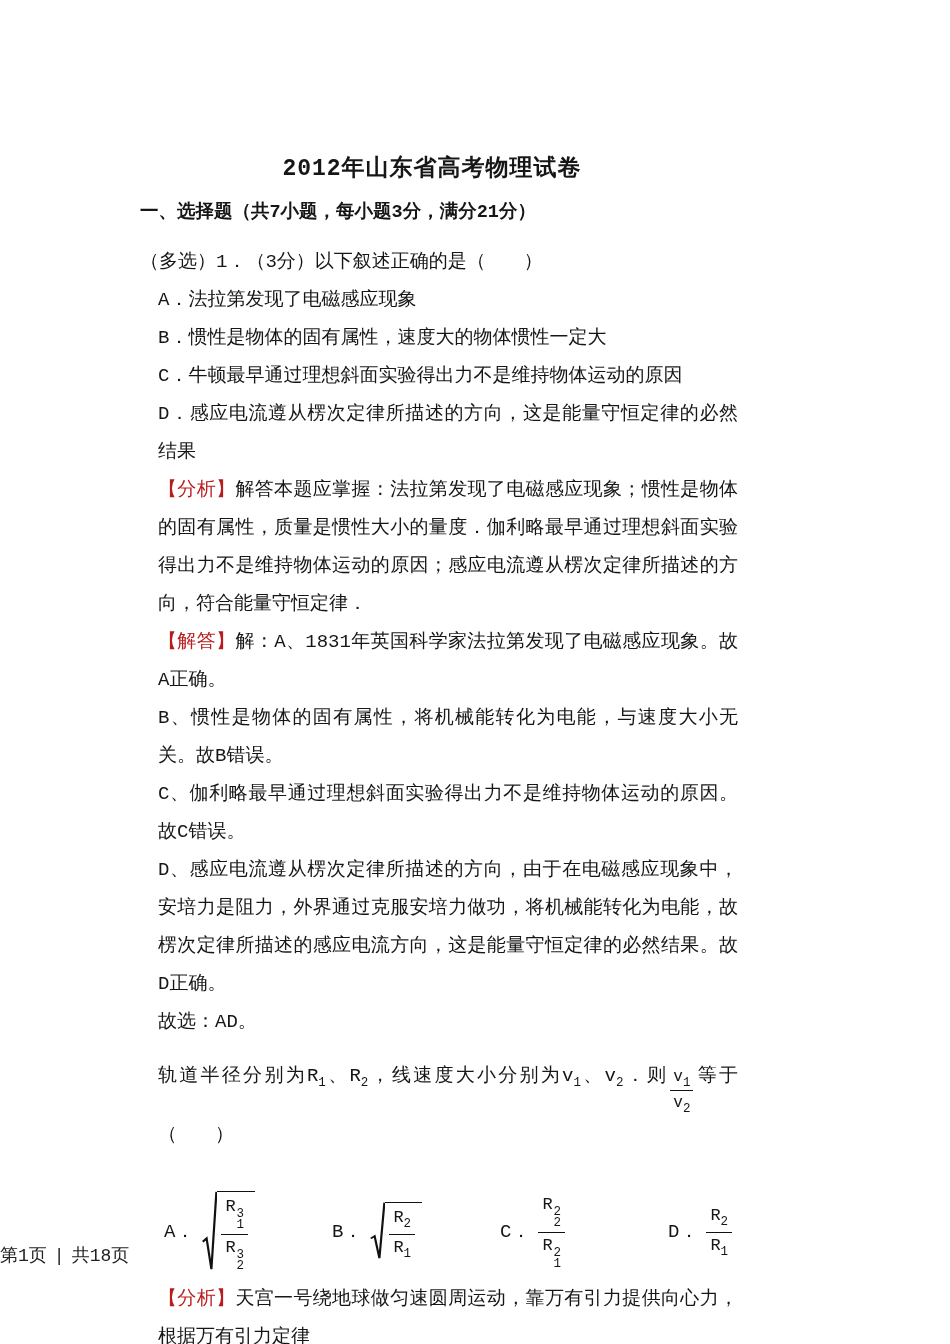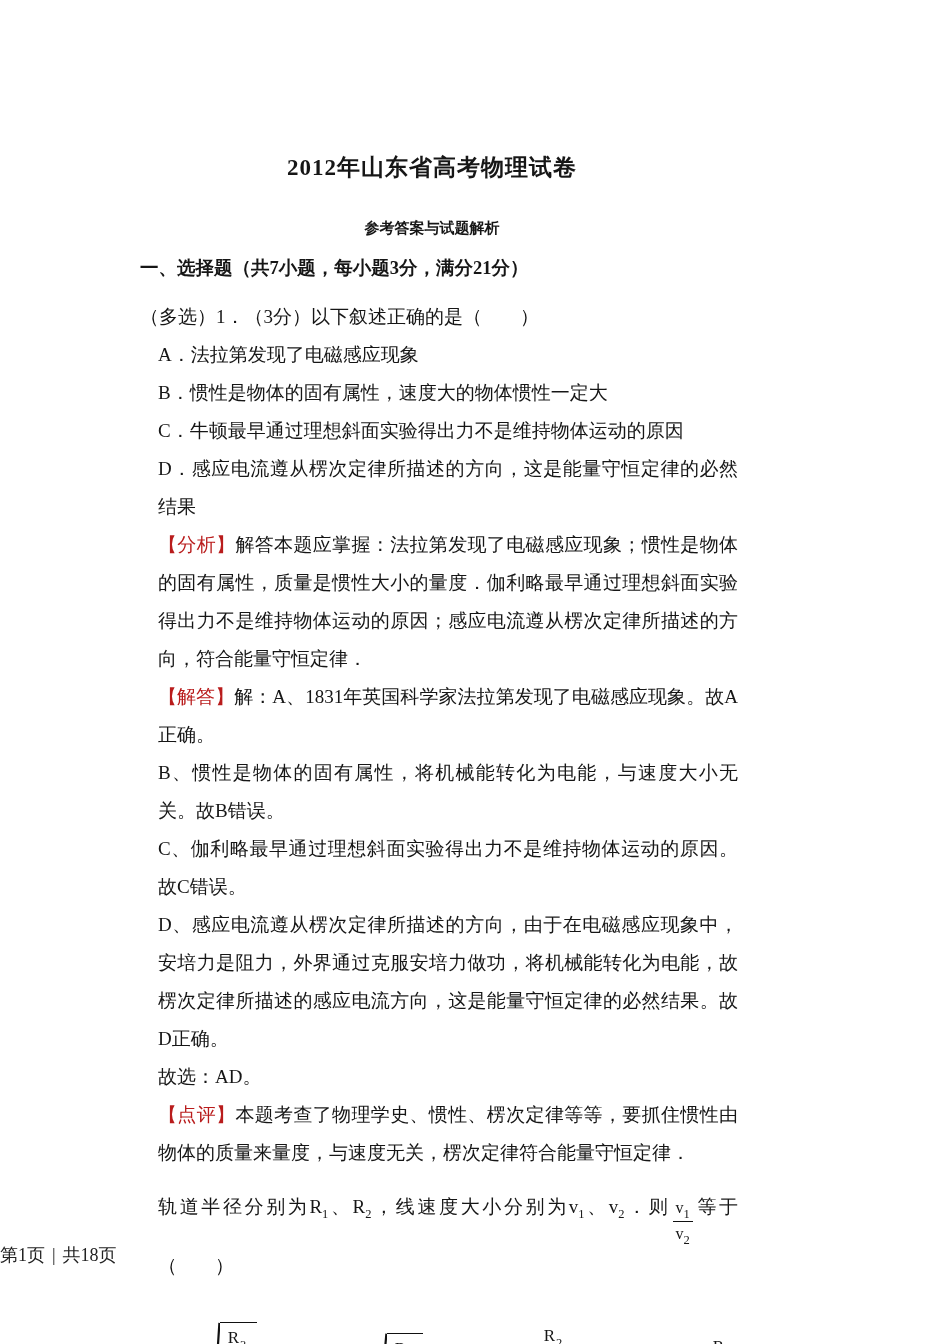--- a/index.html
+++ b/index.html
@@ -2,21 +2,21 @@
 <html><head>
 <meta charset="utf-8">
 <style>
   html,body{margin:0;padding:0;background:#ffffff;}
   .page{
     position:relative;
     width:864px;
     height:1344px;
     background:#ffffff;
     overflow:hidden;
-    font-family:Liberation Serif, serif;
+    font-family:Liberation Mono, monospace;
     color:#161616;
   }
   .title{
     margin:0;
     padding-top:152px;
     text-align:center;
     font-size:23px;
     font-weight:700;
     letter-spacing:1px;
   }
@@ -74,21 +74,20 @@
     text-align:left;font-size:18px;color:#222222;
   }
   .footer .sep{margin:0 7px;}
 </style>
 </head>
 <body>
 
 <div class="page">
 
   <h1 class="title">2012年山东省高考物理试卷</h1>
-  <div class="subtitle">参考答案与试题解析</div>
 
   <div class="doc">
 
     <div class="section-header">一、选择题（共7小题，每小题3分，满分21分）</div>
 
     <p class="stem">（多选）1．（3分）以下叙述正确的是（　　）</p>
 
     <div class="indent">
       <p><span>A．</span><span>法拉第发现了电磁感应现象</span></p>
       <p><span>B．</span><span>惯性是物体的固有属性，速度大的物体惯性一定大</span></p>
@@ -96,21 +95,20 @@
       <p><span>D．</span><span>感应电流遵从楞次定律所描述的方向，这是能量守恒定律的必然结果</span></p>
 
       <p><span class="blue">【分析】</span><span>解答本题应掌握：法拉第发现了电磁感应现象；惯性是物体的固有属性，质量是惯性大小的量度．伽利略最早通过理想斜面实验得出力不是维持物体运动的原因；感应电流遵从楞次定律所描述的方向，符合能量守恒定律．</span></p>
 
       <p><span class="blue">【解答】</span><span>解：A、1831年英国科学家法拉第发现了电磁感应现象。故A正确。</span></p>
       <p>B、惯性是物体的固有属性，将机械能转化为电能，与速度大小无关。故B错误。</p>
       <p>C、伽利略最早通过理想斜面实验得出力不是维持物体运动的原因。故C错误。</p>
       <p>D、感应电流遵从楞次定律所描述的方向，由于在电磁感应现象中，安培力是阻力，外界通过克服安培力做功，将机械能转化为电能，故楞次定律所描述的感应电流方向，这是能量守恒定律的必然结果。故D正确。</p>
       <p>故选：AD。</p>
 
-      <p><span class="blue">【点评】</span><span>本题考查了物理学史、惯性、楞次定律等等，要抓住惯性由物体的质量来量度，与速度无关，楞次定律符合能量守恒定律．</span></p>
     </div>
 
 
     <div class="indent">
       <p class="formula-line">
         <span>轨道半径分别为R</span><span class="sb">1</span><span>、R</span><span class="sb">2</span><span>，线速度大小分别为v</span><span class="sb">1</span><span>、v</span><span class="sb">2</span><span>．则</span><span class="ratio"><span class="num"><span>v</span><span class="sb">1</span></span><span class="den"><span>v</span><span class="sb">2</span></span></span><span>等于（　　）</span>
       </p>
 
       <div class="q2options">
 

